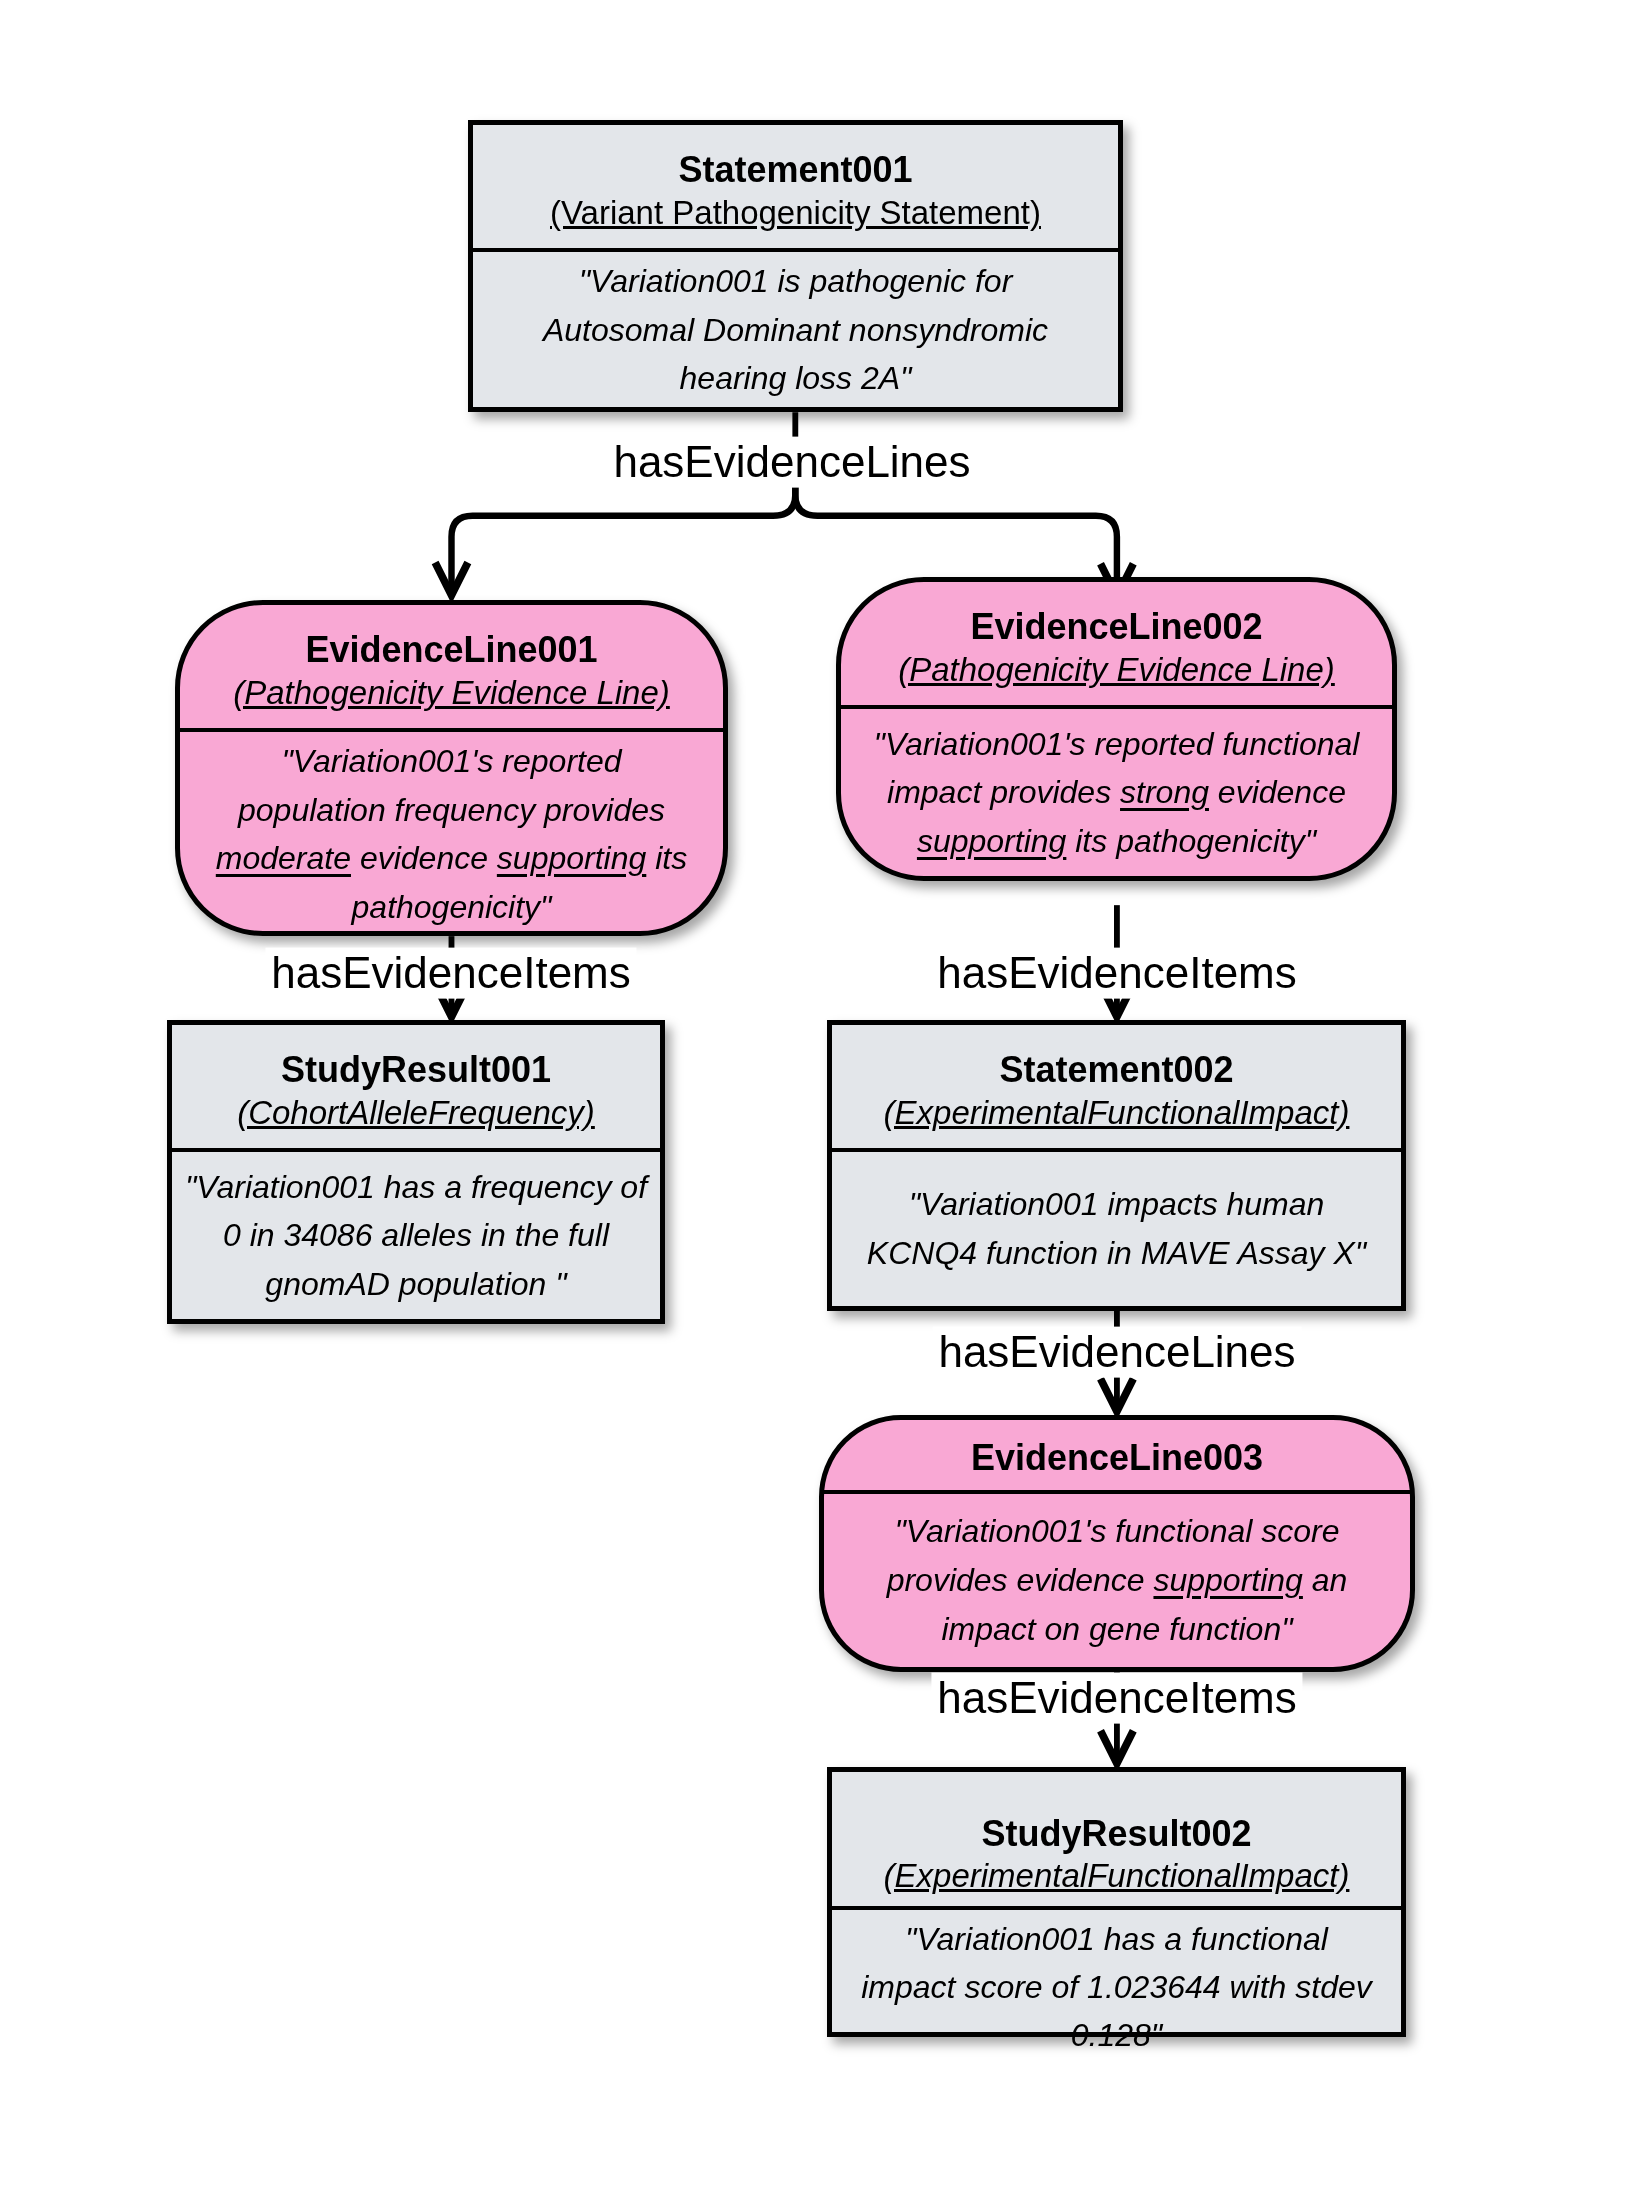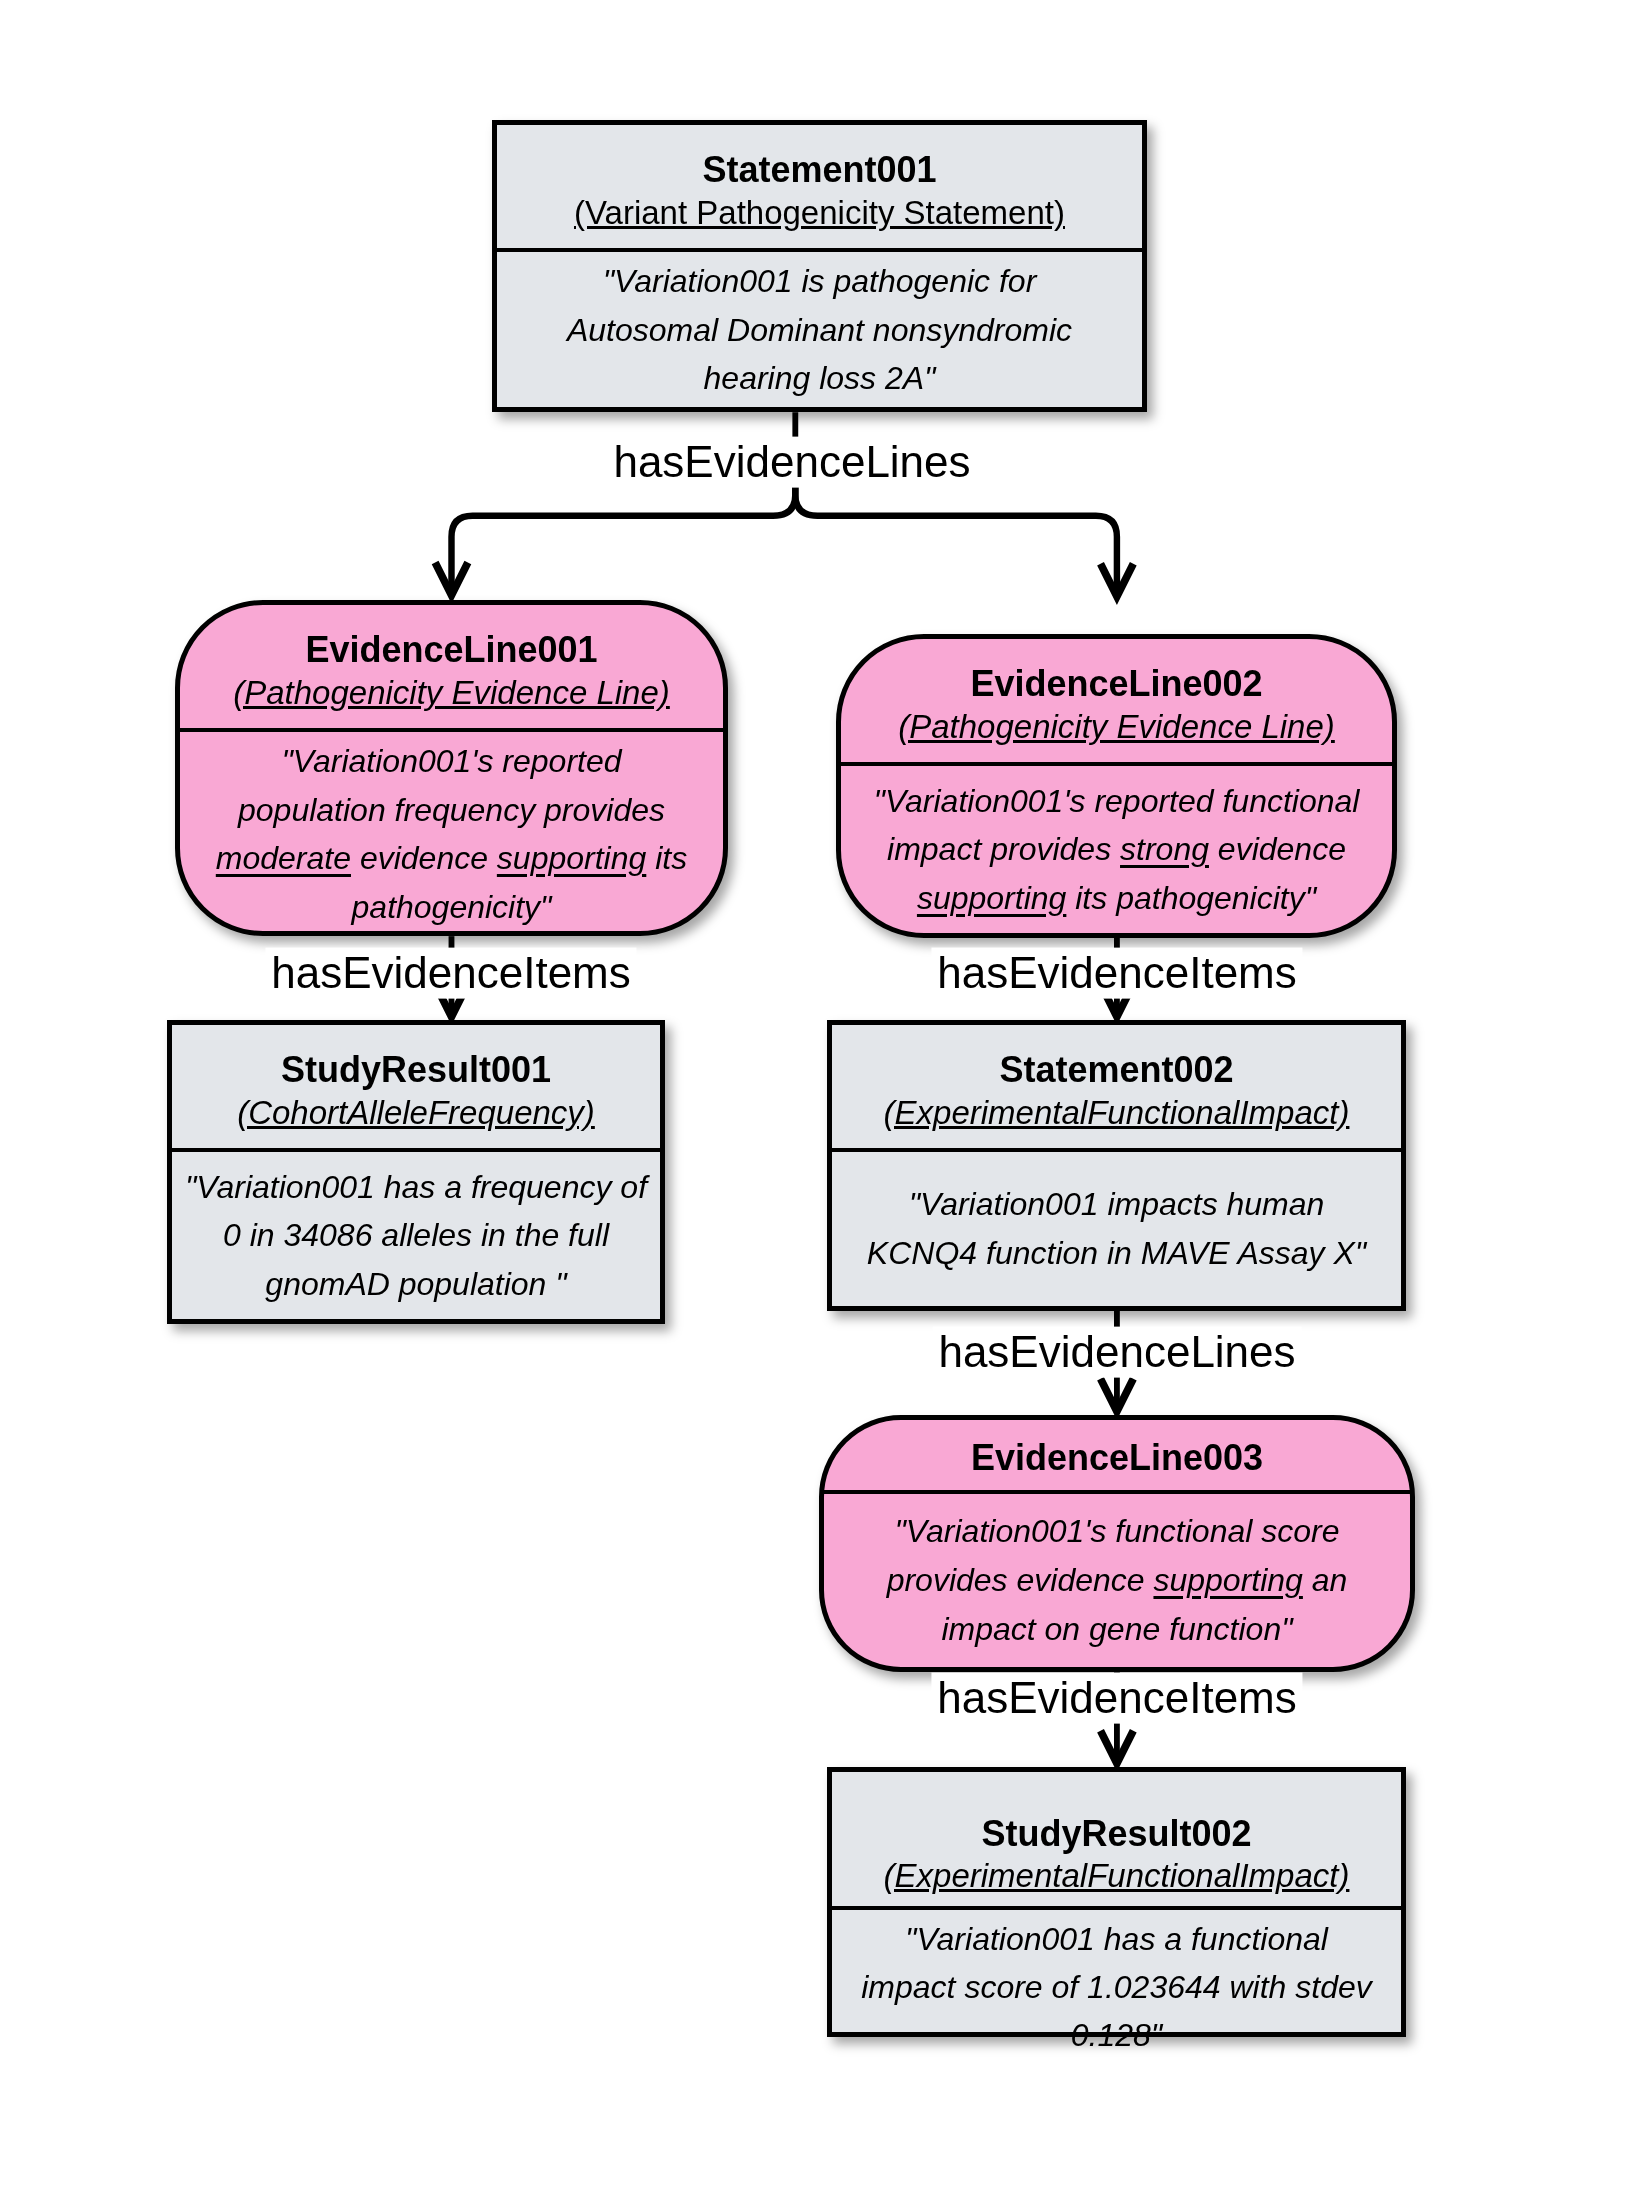--- a/index.html
+++ b/index.html
@@ -62,21 +62,21 @@
 
     <path class="edge-line" d="M 1910 2242 L 1910 2278"></path>
     <path class="edge-line" d="M 1910 2346 L 1910 2408"></path>
     <path class="arrowhead" d="M 1882 2358 L 1910 2414 L 1938 2358"></path>
 
     <path class="edge-line" d="M 1910 2860 L 1910 2870"></path>
     <path class="edge-line" d="M 1910 2938 L 1910 3010"></path>
     <path class="arrowhead" d="M 1882 2960 L 1910 3016 L 1938 2960"></path>
   </svg>
 
-  <div class="node gray" style="left:468px;top:120px;width:655px;height:292px;margin-left:24px;">
+  <div class="node gray" style="left:468px;top:120px;width:655px;height:292px;">
     <div class="hdr">
       <div class="title">Statement001</div>
       <div class="subtitle upright">(Variant Pathogenicity Statement)</div>
     </div>
     <div class="nbody">
         <div class="bline"><span>"Variation001 is pathogenic for</span></div>
         <div class="bline"><span>Autosomal Dominant nonsyndromic</span></div>
         <div class="bline"><span>hearing loss 2A"</span></div>
       </div>
   </div>
@@ -89,21 +89,21 @@
       <div class="subtitle">(Pathogenicity Evidence Line)</div>
     </div>
     <div class="nbody">
         <div class="bline"><span>"Variation001's reported</span></div>
         <div class="bline"><span>population frequency provides</span></div>
         <div class="bline"><span class="u">moderate</span><span> evidence </span><span class="u">supporting</span><span> its</span></div>
         <div class="bline"><span>pathogenicity"</span></div>
       </div>
   </div>
 
-  <div class="node white rounded" style="left:836px;top:634px;width:561px;height:304px;">
+  <div class="node white rounded" style="left:836px;top:577px;width:561px;height:304px;">
     <div class="hdr">
       <div class="title">EvidenceLine002</div>
       <div class="subtitle">(Pathogenicity Evidence Line)</div>
     </div>
     <div class="nbody">
         <div class="bline"><span>"Variation001's reported functional</span></div>
         <div class="bline"><span>impact provides </span><span class="u">strong</span><span> evidence</span></div>
         <div class="bline"><span class="u">supporting</span><span> its pathogenicity"</span></div>
       </div>
   </div>

